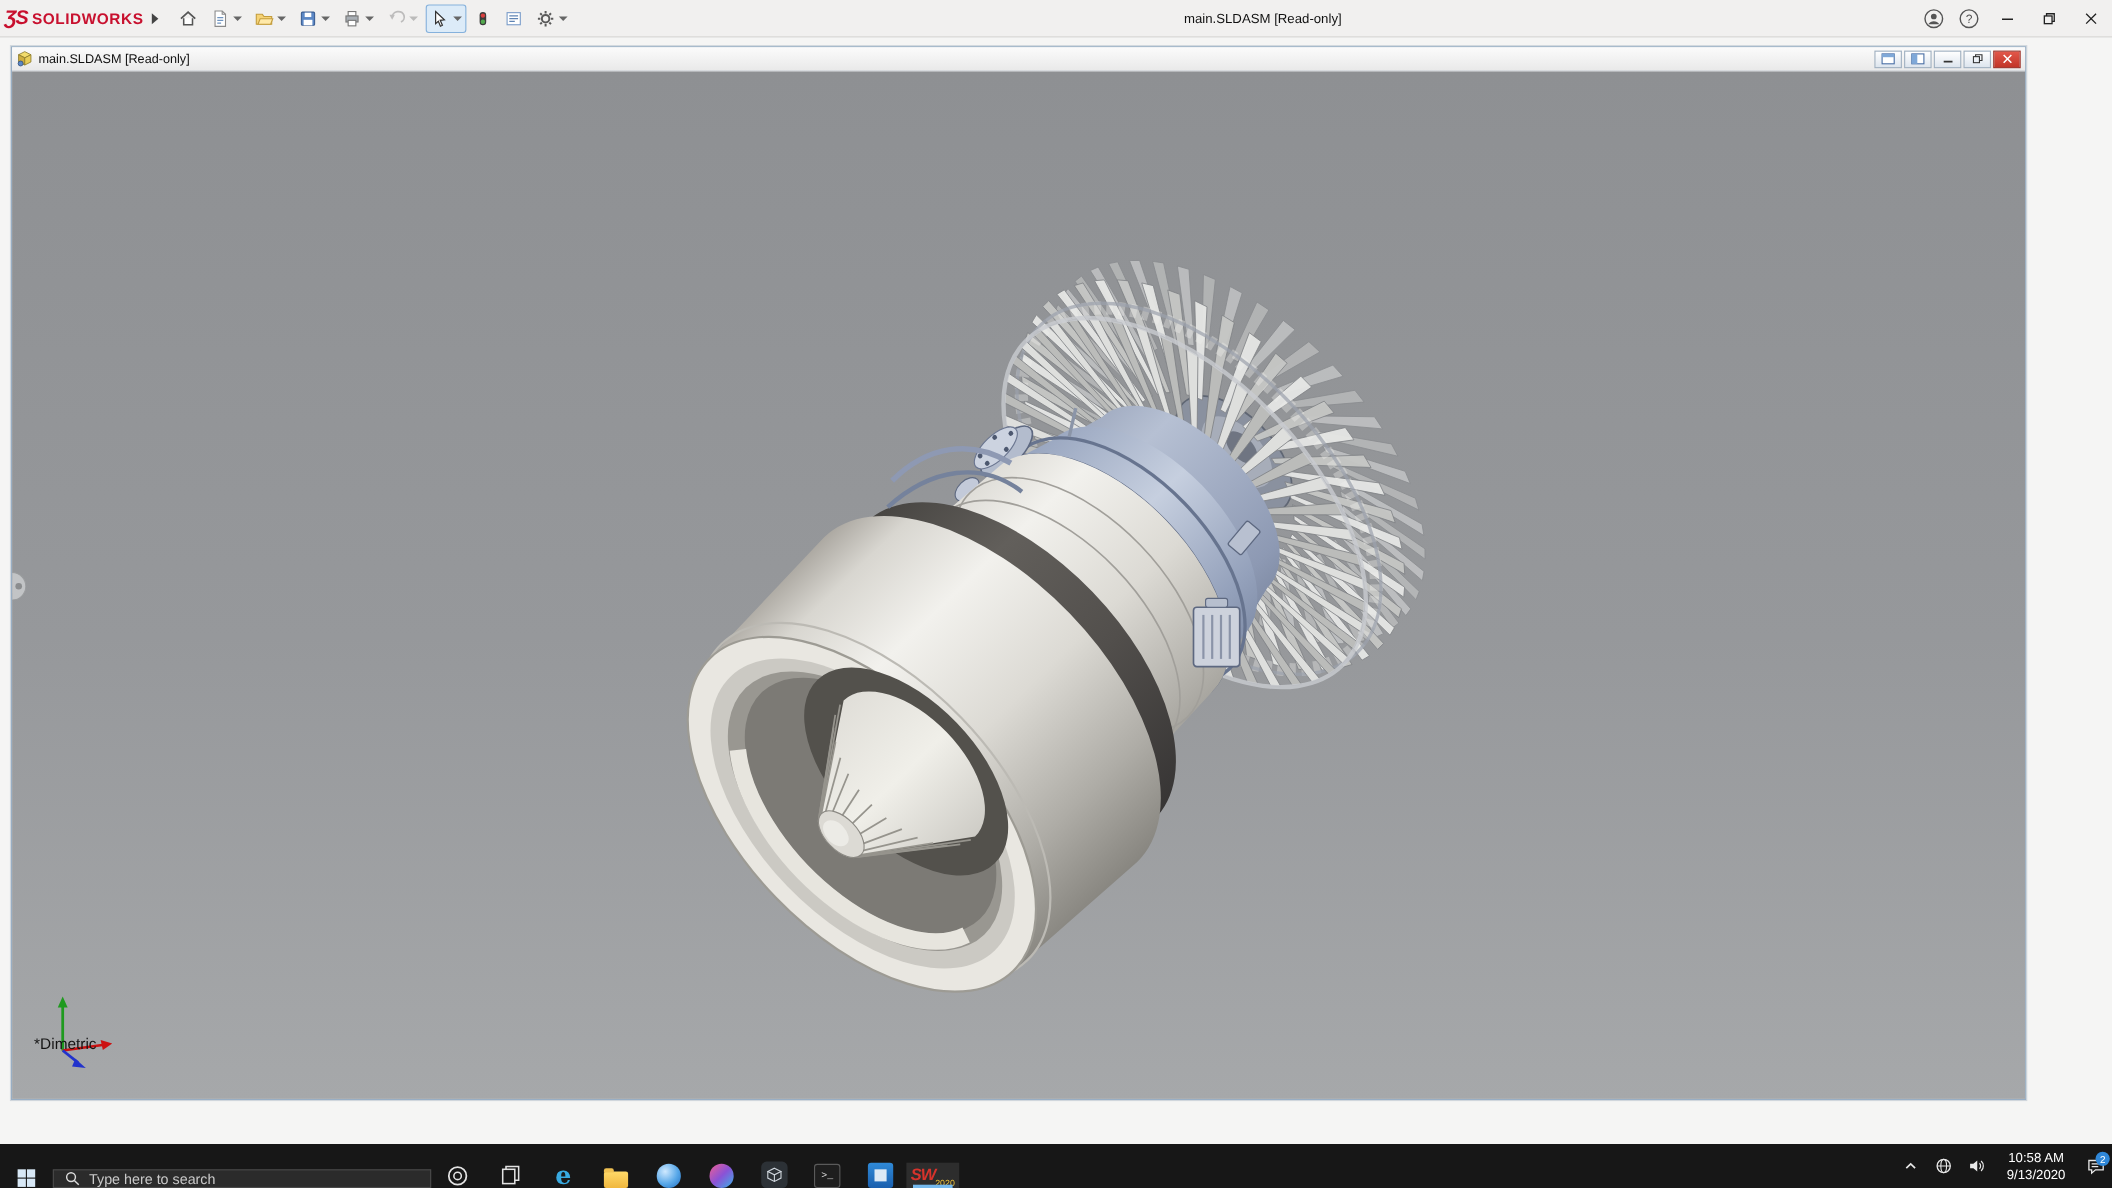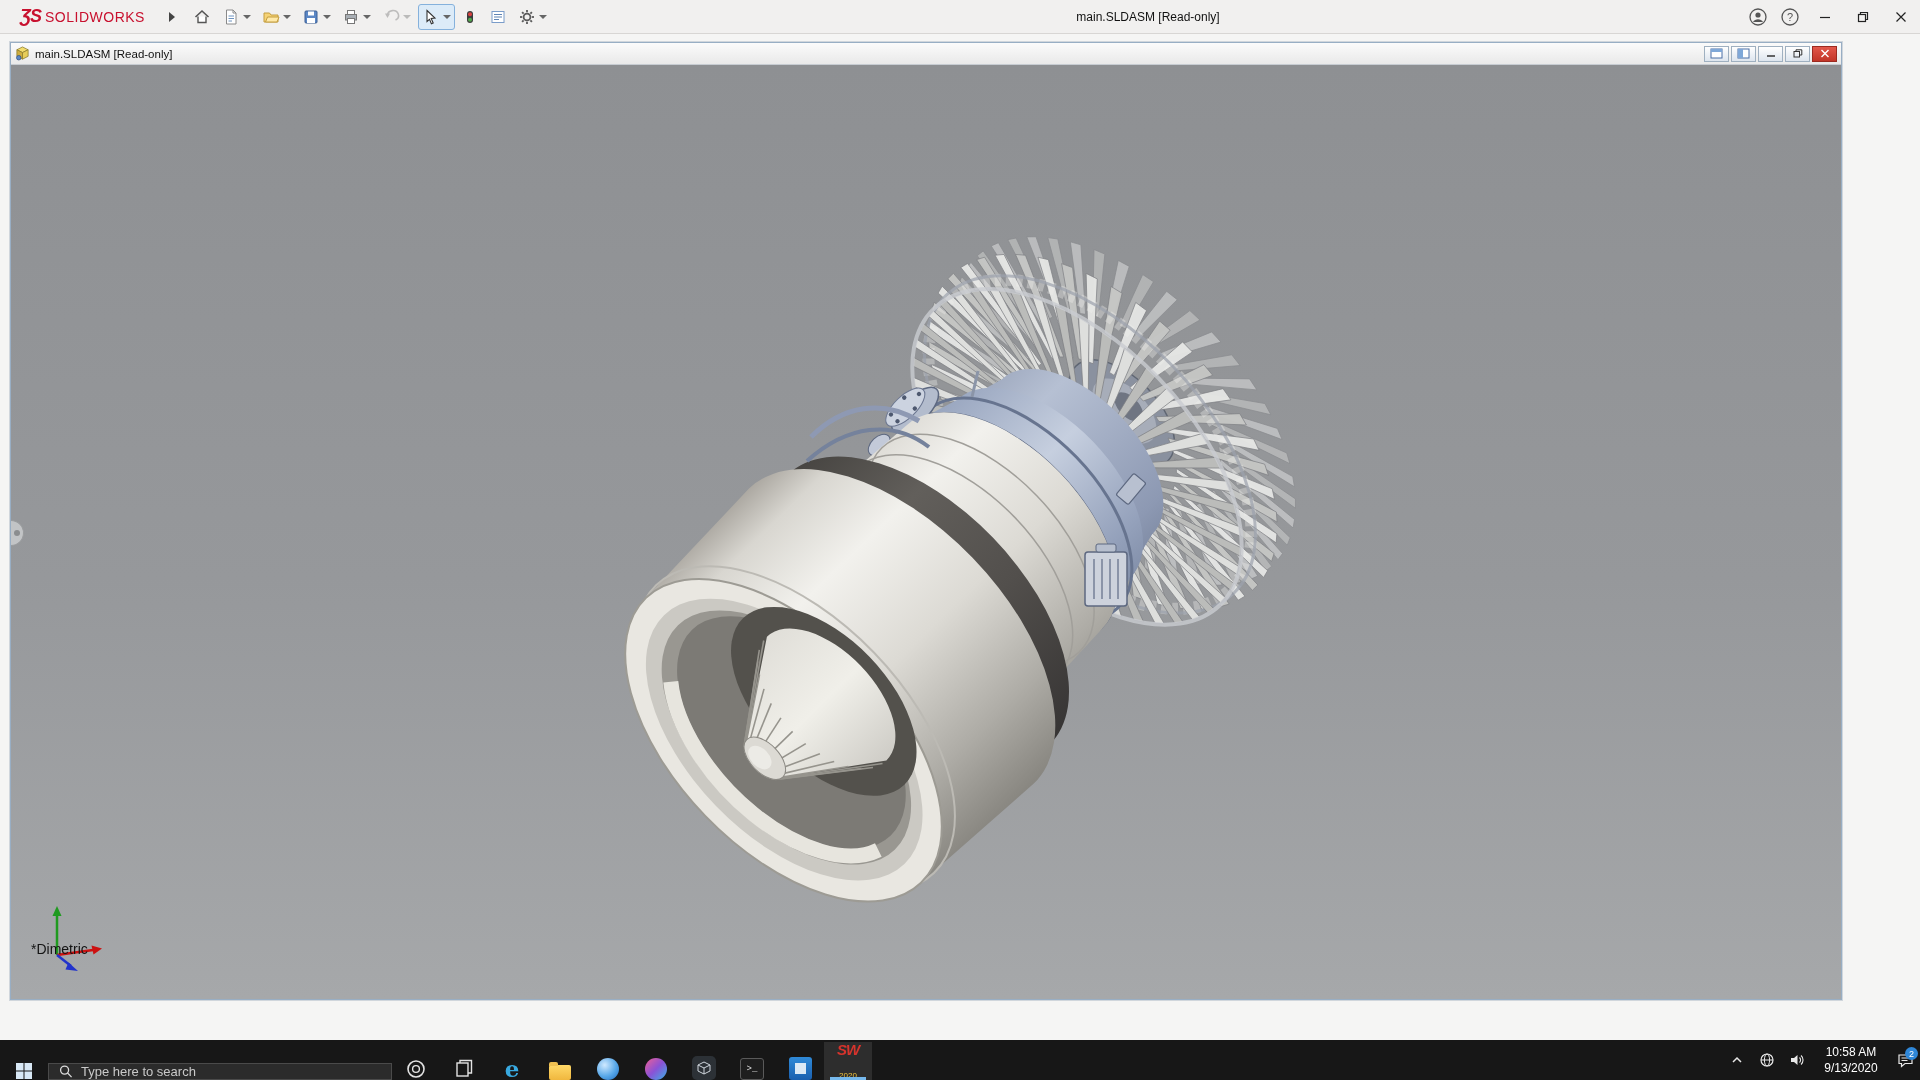--- a/index.html
+++ b/index.html
@@ -1,23 +1,23 @@
 <!DOCTYPE html>
 <html><head>
 <meta charset="utf-8">
 <style>
   *{box-sizing:border-box;margin:0;padding:0}
   html,body{width:1920px;height:1080px;overflow:hidden}
   body{font-family:"Liberation Sans",sans-serif;background:#f3f3f3;position:relative;font-size:12px;color:#222}
 
   
   .titlebar{position:absolute;top:0;left:0;width:1920px;height:34px;background:#f1f0ef;border-bottom:1px solid #d8d6d4;display:flex;align-items:center;z-index:5}
-  .brand{display:flex;align-items:center;gap:4px;padding:0 20px;flex:0 0 auto}
+  .brand{display:flex;align-items:center;gap:4px;padding:0 4px;flex:0 0 auto}
   .brand .mark{color:#c8102e;font-weight:bold;font-style:italic;font-size:18px;letter-spacing:-1px}
-  .brand .name{color:#c8102e;font-weight:normal;font-size:14px;letter-spacing:.5px}
+  .brand .name{color:#c8102e;font-weight:bold;font-size:14px;letter-spacing:.5px}
   .expand{width:0;height:0;border-left:6px solid #444;border-top:5px solid transparent;border-bottom:5px solid transparent;margin:0 14px 0 4px}
   .tbar{display:flex;align-items:center;gap:3px}
   .tbtn{display:flex;align-items:center;height:26px;padding:0 3px;border:1px solid transparent;border-radius:3px;background:transparent;cursor:default}
   .tbtn.pressed{border-color:#85b1dc;background:#dcebf8}
   .tbtn.disabled{opacity:.38}
   .tbtn svg{display:block}
   .caret{width:0;height:0;border-top:4px solid #666;border-left:4px solid transparent;border-right:4px solid transparent;margin-left:3px}
   .app-title{position:absolute;left:1148px;top:0;height:34px;line-height:34px;transform:translateX(-50%);font-size:12px;color:#111;white-space:nowrap}
   .winctl{position:absolute;right:0;top:0;height:34px;display:flex;align-items:center}
   .wbtn{width:38px;height:34px;display:flex;align-items:center;justify-content:center}
@@ -45,21 +45,21 @@
   .search input{background:transparent;border:none;outline:none;color:#c9c9c9;font-size:13px;font-family:"Liberation Sans",sans-serif;width:100%}
   .search input::placeholder{color:#c9c9c9}
   .folder{width:22px;height:15px;background:linear-gradient(#ffd968,#f0b73e);border-radius:2px;position:relative}
   .folder:before{content:"";position:absolute;left:0;top:-3px;width:9px;height:4px;background:#f0c152;border-radius:2px 2px 0 0}
   .sphere{width:22px;height:22px;border-radius:50%;background:radial-gradient(circle at 35% 32%,#cfe9ff,#57a7e8 55%,#1f6cc0)}
   .ball{width:22px;height:22px;border-radius:50%;background:linear-gradient(135deg,#ef5f94,#8a52d6 50%,#39b3e8)}
   .cubeapp{width:24px;height:24px;background:#2c3136;border-radius:5px;display:flex;align-items:center;justify-content:center}
   .term{width:24px;height:22px;background:#1e1e1e;border:1px solid #5a5a5a;border-radius:3px;color:#ddd;font-size:9px;font-family:"Liberation Mono",monospace;display:flex;align-items:center;justify-content:center}
   .photos{width:23px;height:23px;background:linear-gradient(#2f8ad8,#1a5fae);border-radius:3px;display:flex;align-items:center;justify-content:center}
   .photos i{display:block;width:11px;height:11px;background:#dce9f5}
-  .swapp{display:flex;flex-direction:column;align-items:center;justify-content:center;line-height:1}
+  .swapp{display:flex;flex-direction:row;align-items:center;justify-content:center;line-height:1}
   .swapp .sw{color:#d6332c;font-weight:800;font-style:italic;font-size:15px;letter-spacing:-1px}
   .swapp .yr{color:#f0c43c;font-size:8px;margin-top:15px}
   .tkbtn.active{background:#2d2d2d}
   .tkbtn.active:after{content:"";position:absolute;left:6px;right:6px;bottom:0;height:3px;background:#76b9ed}
   .tray{margin-left:auto;display:flex;align-items:center}
   .traybtn{width:30px;height:40px;display:flex;align-items:center;justify-content:center;position:relative}
   .clock{width:78px;text-align:center;color:#fff;font-size:12px;line-height:1.35;padding:0 4px}
   .badge{position:absolute;top:7px;right:2px;min-width:13px;height:13px;border-radius:7px;background:#2f87d8;color:#fff;font-size:9px;display:flex;align-items:center;justify-content:center;padding:0 2px}
   .edge-e{font-size:23px;font-weight:bold;color:#38a9e0;font-family:"DejaVu Serif",serif;line-height:1}
 </style>

